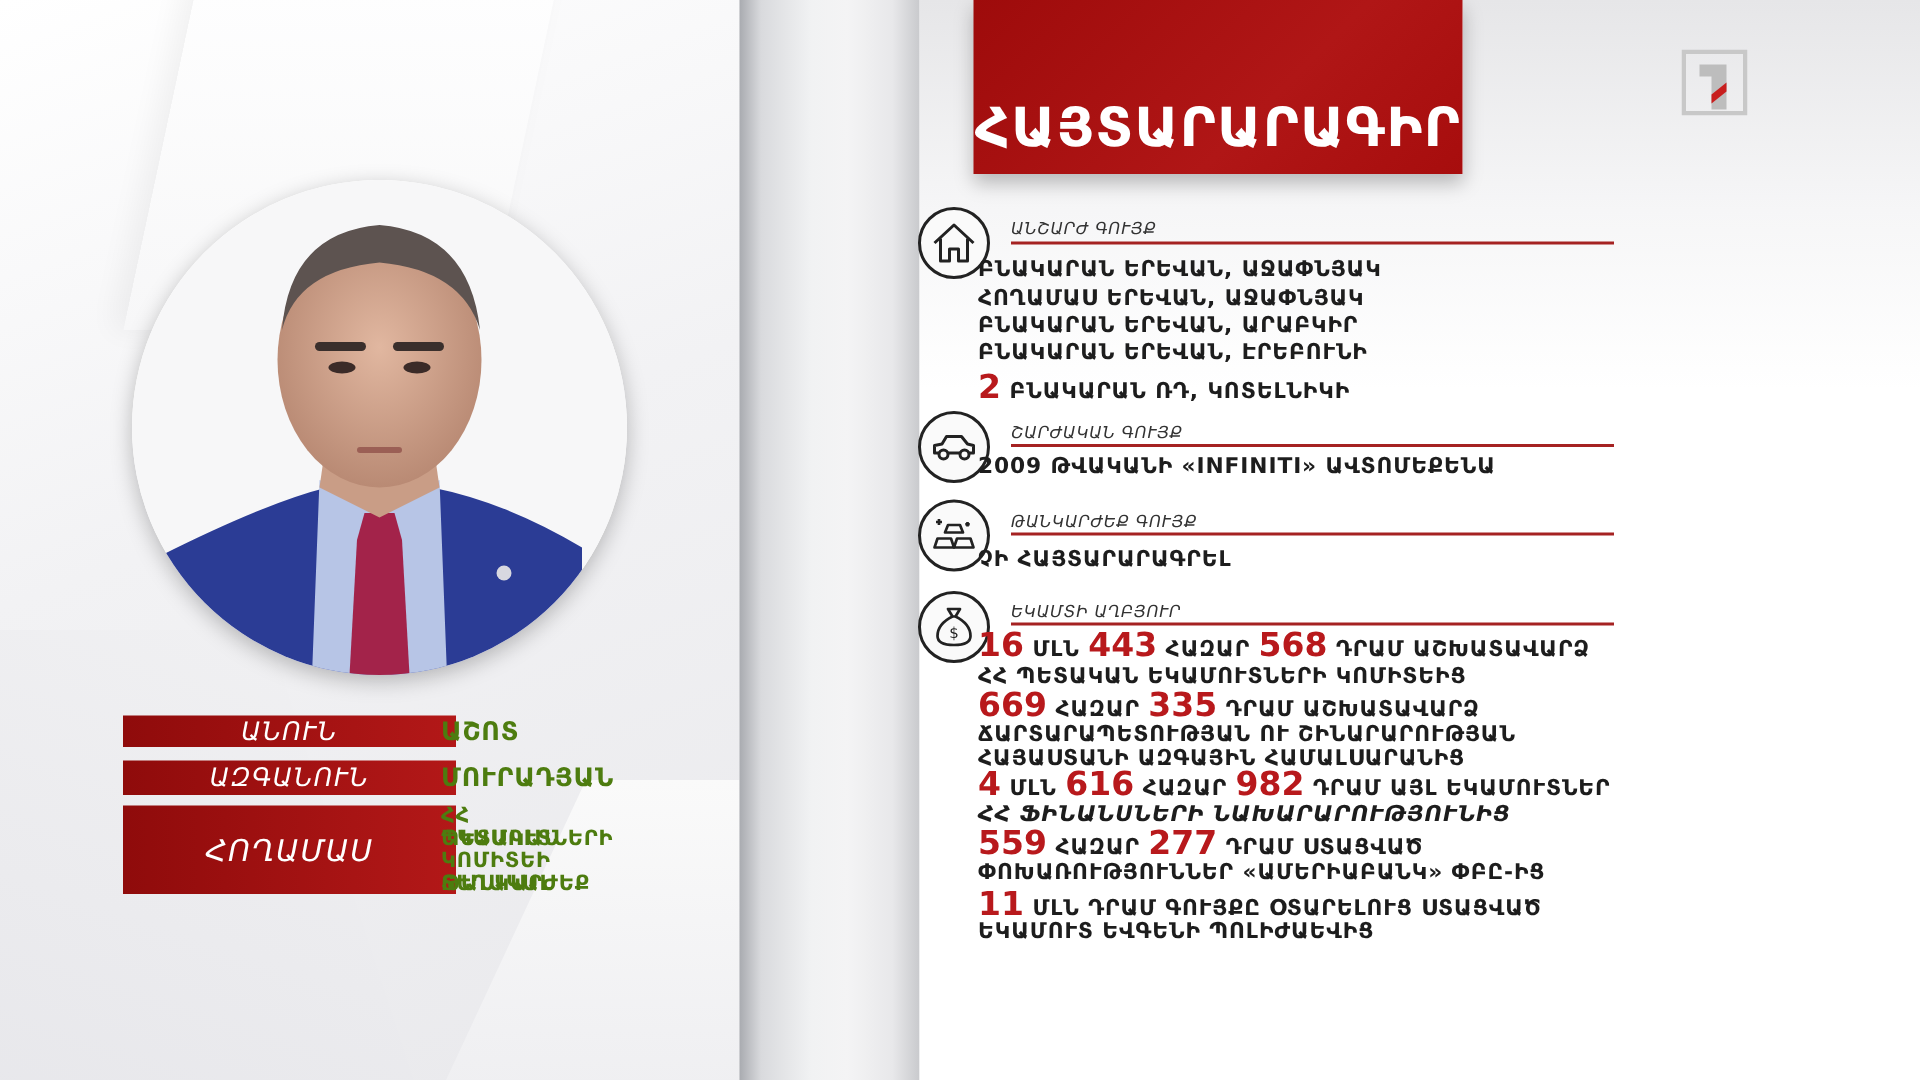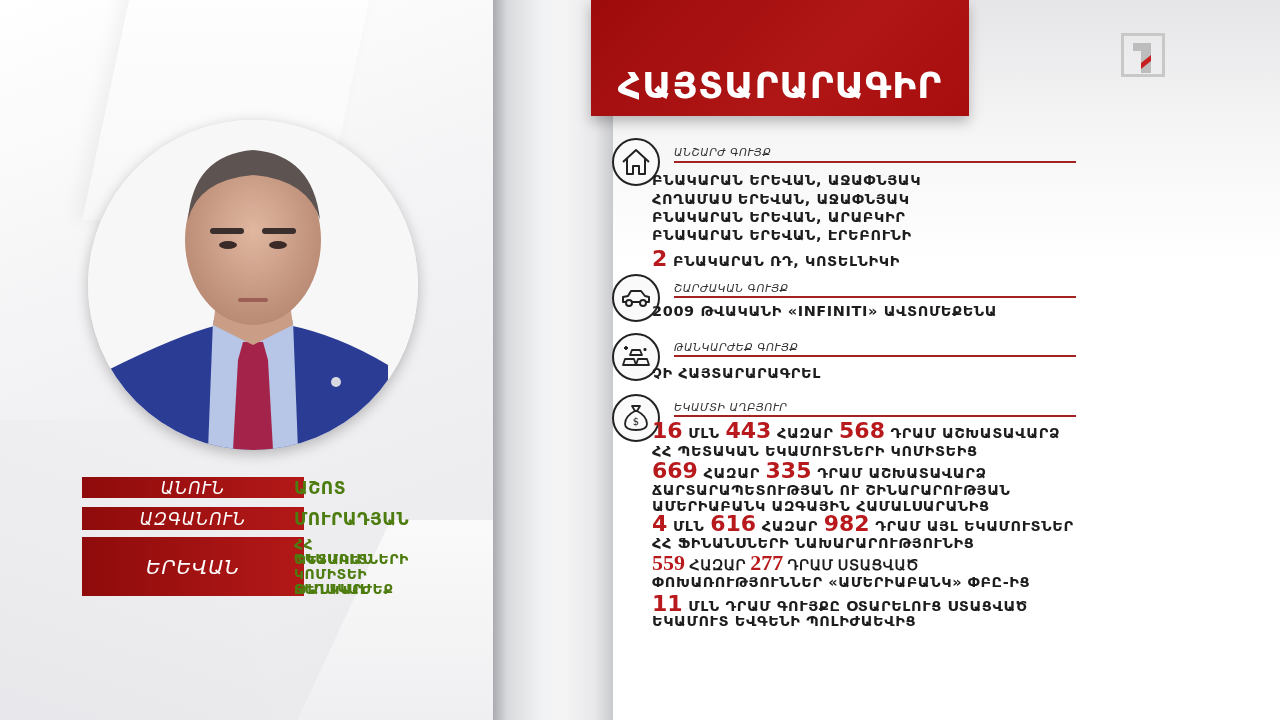--- a/index.html
+++ b/index.html
@@ -31,21 +31,21 @@
   }
   .divider-band {
     position:absolute; left:493px; top:0; width:120px; height:720px;
     background: linear-gradient(90deg,#a9abb0 0%, #d9dadd 12%, #f1f2f3 40%, #f4f4f5 60%, #e8e8ea 85%, #c9cacd 100%);
   }
   .right-panel {
     position:absolute; left:613px; top:0; width:667px; height:720px;
     background: linear-gradient(180deg,#e6e6e8 0px,#f6f6f7 140px,#ffffff 260px,#ffffff 100%);
   }
   .title-banner {
-    position:absolute; left:591px; top:0; width:378px; height:116px;
+    position:absolute; left:649px; top:0; width:326px; height:116px;
     background: linear-gradient(135deg,#9e0b0b 0%, #b01616 60%, #a70d0d 100%);
     box-shadow: 0 6px 12px rgba(0,0,0,0.25);
   }
   .title-banner .title {
     position:absolute; left:0; right:0; bottom:10px;
     text-align:center; color:#ffffff; font-weight:bold;
     font-size:36px; letter-spacing:1px; line-height:40px;
   }
   .logo {
     position:absolute; left:1121px; top:33px; width:44px; height:44px;
@@ -152,21 +152,21 @@
 
 <div class="info-row" style="top:477px;">
   <div class="info-label" style="top:0;height:21px;">ԱՆՈՒՆ</div>
   <div class="info-value" style="top:2px;">ԱՇՈՏ</div>
 </div>
 <div class="info-row" style="top:507px;">
   <div class="info-label" style="top:0;height:23px;">ԱԶԳԱՆՈՒՆ</div>
   <div class="info-value" style="top:3px;">ՄՈՒՐԱԴՅԱՆ</div>
 </div>
 <div class="info-row" style="top:537px;">
-  <div class="info-label" style="top:0;height:59px;font-size:20px;">ԵՐԵՎԱՆ</div>
+  <div class="info-label" style="top:0;height:59px;font-size:20px;">ՀՈՂԱՄԱՍ</div>
   <div class="info-value" style="top:0px;font-size:14px;line-height:15px;">ՀՀ ՊԵՏԱԿԱՆ</div>
   <div class="info-value" style="top:15px;font-size:14px;line-height:15px;">ԵԿԱՄՈՒՏՆԵՐԻ</div>
   <div class="info-value" style="top:30px;font-size:14px;line-height:15px;">ԿՈՄԻՏԵԻ ԹԱՆԿԱՐԺԵՔ</div>
   <div class="info-value" style="top:45px;font-size:14px;line-height:15px;">ՏԵՂԱԿԱԼ</div>
 </div>
 
 <div class="section" style="top:138px;">
   <div class="icon-circle" style="top:0;">
     <svg width="32" height="32" viewBox="0 0 32 32" fill="none" stroke="#222" stroke-width="2" stroke-linejoin="round">
       <path d="M3 16 L16 4 L29 16"></path>
@@ -226,28 +226,28 @@
 
 <div class="line" style="top:418px;">
   <span class="num">16</span><span> ՄԼՆ </span><span class="num">443</span><span> ՀԱԶԱՐ </span><span class="num">568</span><span> ԴՐԱՄ ԱՇԽԱՏԱՎԱՐՁ</span>
 </div>
 <div class="line" style="top:443px;">ՀՀ ՊԵՏԱԿԱՆ ԵԿԱՄՈՒՏՆԵՐԻ ԿՈՄԻՏԵԻՑ</div>
 
 <div class="line" style="top:458px;">
   <span class="num">669</span><span> ՀԱԶԱՐ </span><span class="num">335</span><span> ԴՐԱՄ ԱՇԽԱՏԱՎԱՐՁ</span>
 </div>
 <div class="line" style="top:482px;">ՃԱՐՏԱՐԱՊԵՏՈՒԹՅԱՆ ՈՒ ՇԻՆԱՐԱՐՈՒԹՅԱՆ</div>
-<div class="line" style="top:498px;">ԱՄԵՐԻԱԲԱՆԿ ԱԶԳԱՅԻՆ ՀԱՄԱԼՍԱՐԱՆԻՑ</div>
+<div class="line" style="top:498px;">ՀԱՅԱՍՏԱՆԻ ԱԶԳԱՅԻՆ ՀԱՄԱԼՍԱՐԱՆԻՑ</div>
 
 <div class="line" style="top:511px;">
   <span class="num">4</span><span> ՄԼՆ </span><span class="num">616</span><span> ՀԱԶԱՐ </span><span class="num">982</span><span> ԴՐԱՄ ԱՅԼ ԵԿԱՄՈՒՏՆԵՐ</span>
 </div>
-<div class="line" style="top:535px;">ՀՀ ՖԻՆԱՆՍՆԵՐԻ ՆԱԽԱՐԱՐՈՒԹՅՈՒՆԻՑ</div>
-
-<div class="line" style="top:550px;font-family:Liberation Serif, serif;">
+<div class="line" style="top:535px;font-style:italic;">ՀՀ ՖԻՆԱՆՍՆԵՐԻ ՆԱԽԱՐԱՐՈՒԹՅՈՒՆԻՑ</div>
+
+<div class="line" style="top:550px;">
   <span class="num">559</span><span> ՀԱԶԱՐ </span><span class="num">277</span><span> ԴՐԱՄ ՍՏԱՑՎԱԾ</span>
 </div>
 <div class="line" style="top:574px;">ՓՈԽԱՌՈՒԹՅՈՒՆՆԵՐ «ԱՄԵՐԻԱԲԱՆԿ» ՓԲԸ-ԻՑ</div>
 
 <div class="line" style="top:591px;">
   <span class="num">11</span><span> ՄԼՆ ԴՐԱՄ ԳՈՒՅՔԸ ՕՏԱՐԵԼՈՒՑ ՍՏԱՑՎԱԾ</span>
 </div>
 <div class="line" style="top:613px;">ԵԿԱՄՈՒՏ ԵՎԳԵՆԻ ՊՈԼԻԺԱԵՎԻՑ</div>
 
 </body></html>

